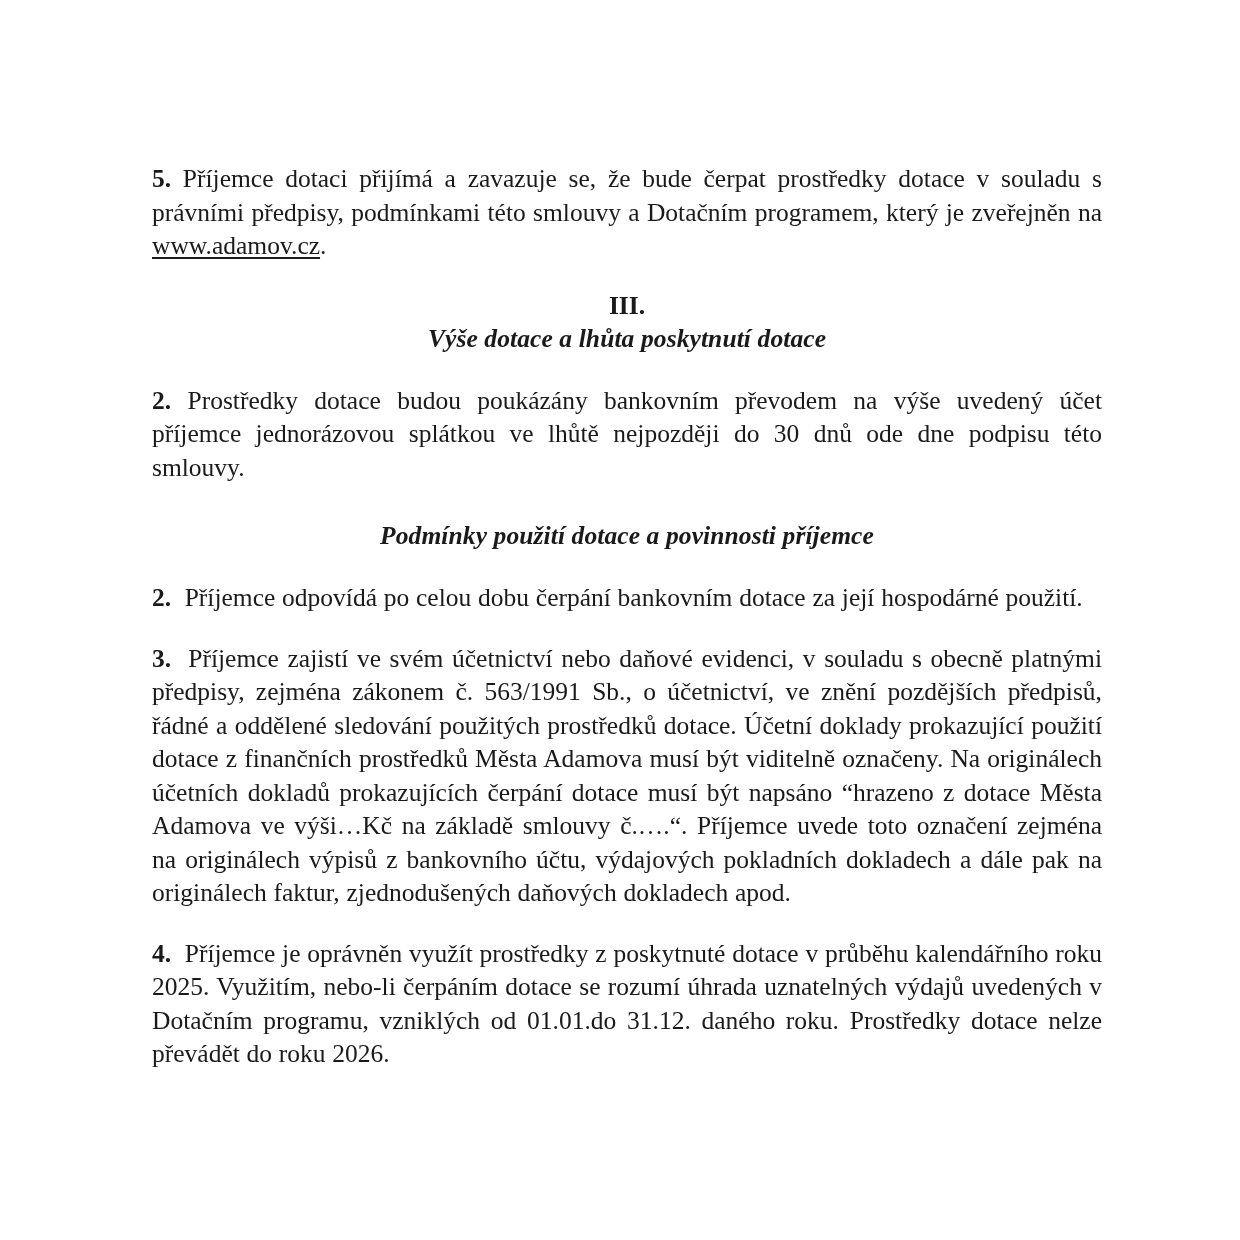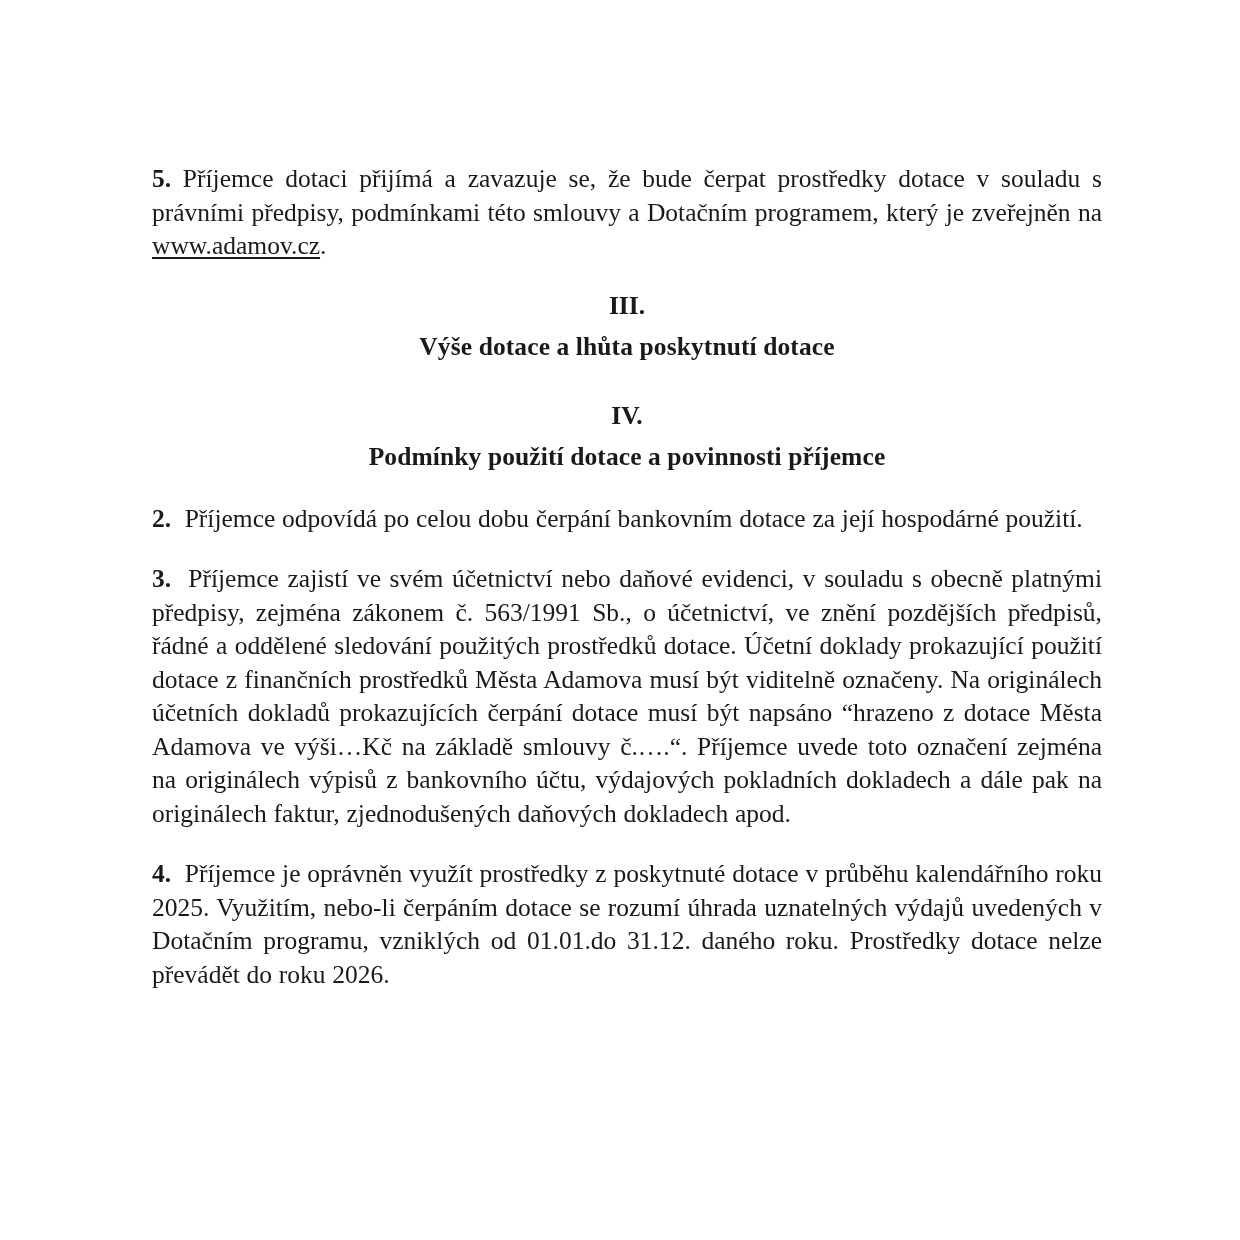--- a/index.html
+++ b/index.html
@@ -51,22 +51,23 @@
   .heading-roman {
     font-size: 25.5px;
     font-weight: bold;
     line-height: 32px;
     margin: 0;
   }
   .heading-title {
     font-size: 25.5px;
     font-weight: bold;
     line-height: 34px;
-    margin: 8px;
+    margin: 0;
     letter-spacing: 0.1px;
+    font-style: italic;
   }
   .spacer-before-heading {
     height: 8px;
   }
 </style>
 </head>
 <body>
 
 <div class="page">
   <div class="content">
@@ -74,25 +75,27 @@
     <p class="para">
       <span class="num">5.</span><span> </span><span>Příjemce dotaci přijímá a zavazuje se, že bude čerpat prostředky dotace v souladu s právními předpisy, podmínkami této smlouvy a Dotačním programem, který je zveřejněn na </span><span class="link">www.adamov.cz</span><span>.</span>
     </p>
 
     <div class="heading-block">
       <div class="heading-roman">III.</div>
       <div class="heading-title">Výše dotace a lhůta poskytnutí dotace</div>
     </div>
 
 
+    <p class="para">
+      <span class="num">2.</span><span> </span><span>Prostředky dotace budou poukázány bankovním převodem na výše uvedený účet příjemce jednorázovou splátkou ve lhůtě nejpozději do 30 dnů ode dne podpisu této smlouvy.</span>
+    </p>
 
     <div class="spacer-before-heading"></div>
 
     <div class="heading-block">
-      <div class="heading-roman">IV.</div>
       <div class="heading-title">Podmínky použití dotace a povinnosti příjemce</div>
     </div>
 
 
     <p class="para">
       <span class="num">2.</span><span>&nbsp; </span><span>Příjemce odpovídá po celou dobu čerpání bankovním dotace za její hospodárné použití.</span>
     </p>
 
     <p class="para">
       <span class="num">3.</span><span>&nbsp; </span><span>Příjemce zajistí ve svém účetnictví nebo daňové evidenci, v souladu s obecně platnými předpisy, zejména zákonem č. 563/1991 Sb., o účetnictví, ve znění pozdějších předpisů, řádné a oddělené sledování použitých prostředků dotace. Účetní doklady prokazující použití dotace z finančních prostředků Města Adamova musí být viditelně označeny. Na originálech účetních dokladů prokazujících čerpání dotace musí být napsáno “hrazeno z dotace Města Adamova ve výši…Kč na základě smlouvy č.….“. Příjemce uvede toto označení zejména na originálech výpisů z bankovního účtu, výdajových pokladních dokladech a dále pak na originálech faktur, zjednodušených daňových dokladech apod.</span>

